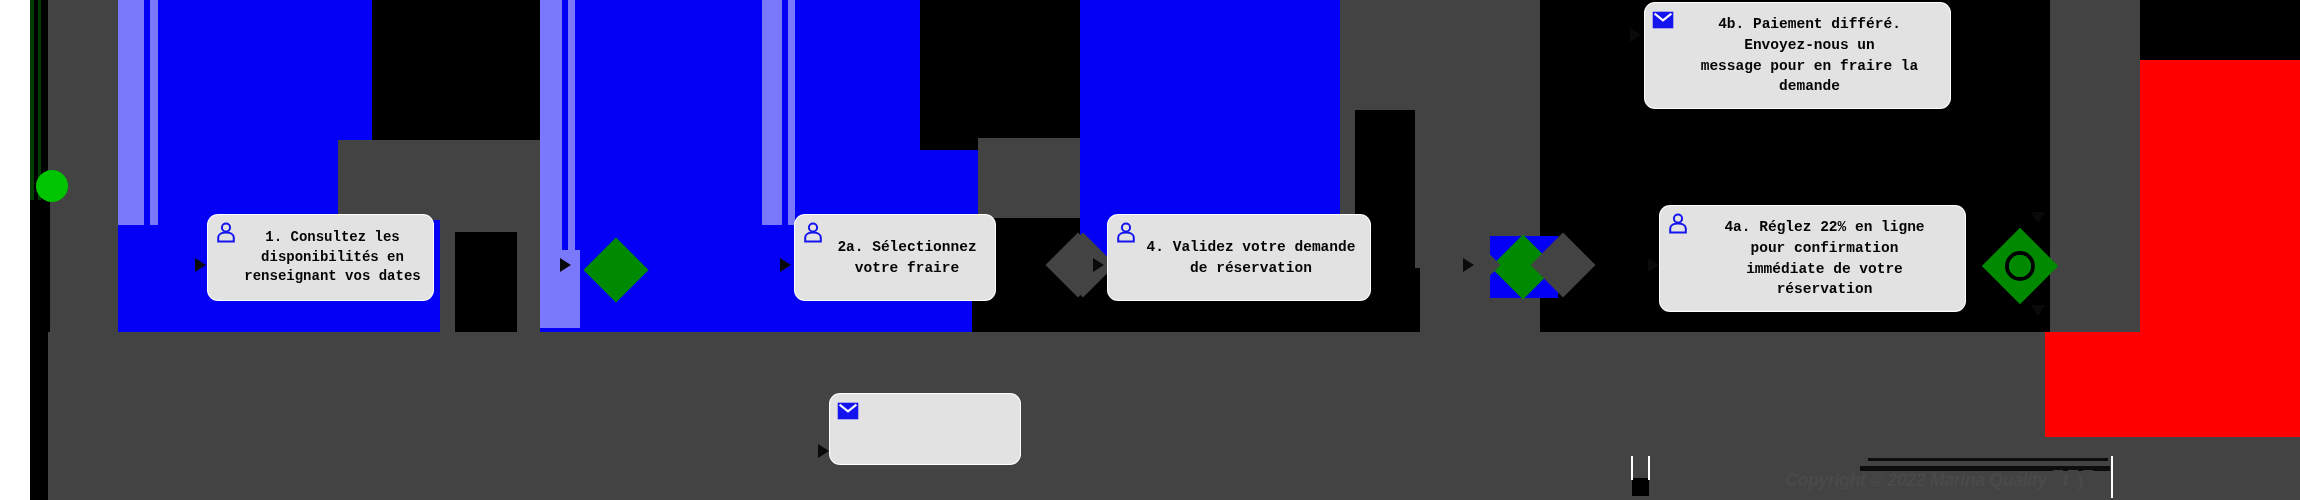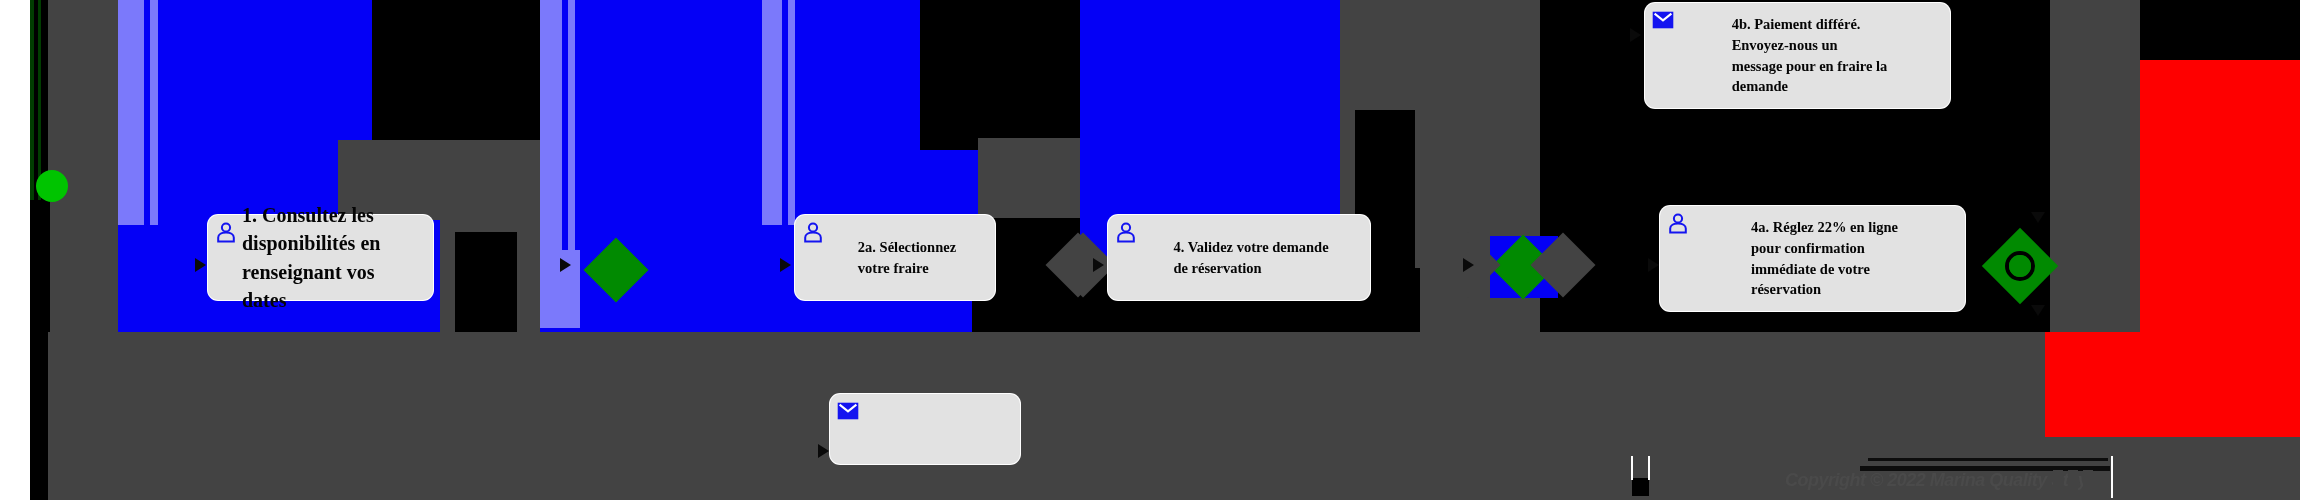--- a/index.html
+++ b/index.html
@@ -17,22 +17,22 @@
   .bg-red{position:absolute;background:#fe0000;}
 
   
   .task{
     position:absolute;background:#e2e2e2;border-radius:10px;
     box-shadow:0 0 0 1px #ffffff;
     display:flex;align-items:center;justify-content:center;
     box-sizing:border-box;
   }
   .task-label{
-    color:#050505;font-weight:bold;text-align:left;line-height:1.42;
-    font-family:Liberation Serif, serif;
+    color:#050505;font-weight:bold;text-align:center;line-height:1.42;
+    font-family:Liberation Mono, monospace;
     padding:0 10px 0 34px;white-space:pre-line;
   }
   .task .icon{
     position:absolute;left:7px;top:6px;width:22px;height:22px;
   }
   .icon svg{display:block;}
 
   
   .start-ev{
     position:absolute;width:32px;height:32px;border-radius:50%;
@@ -166,21 +166,21 @@
   <div class="ah ah-d" style="left:2031px;top:212px;"></div>
   <div class="ah ah-d" style="left:2031px;top:305px;"></div>
 
   <div class="task" style="left:208px;top:215px;width:225px;height:85px;">
     <span class="icon">
       <svg viewBox="0 0 22 22" width="22" height="22" aria-hidden="true">
         <circle cx="11" cy="6.5" r="4.1" fill="none" stroke="#1414f0" stroke-width="2"></circle>
         <path d="M3.2 20.6 V16.6 C3.2 13.4 6.6 11.6 11 11.6 C15.4 11.6 18.8 13.4 18.8 16.6 V20.6 Z" fill="none" stroke="#1414f0" stroke-width="2"></path>
       </svg>
     </span>
-    <span class="task-label" style="font-size:20px;">1. Consultez les
+    <span class="task-label" style="font-size:14px;">1. Consultez les
 disponibilités en
 renseignant vos dates</span>
   </div>
 
   <div class="task" style="left:795px;top:215px;width:200px;height:85px;">
     <span class="icon">
       <svg viewBox="0 0 22 22" width="22" height="22" aria-hidden="true">
         <circle cx="11" cy="6.5" r="4.1" fill="none" stroke="#1414f0" stroke-width="2"></circle>
         <path d="M3.2 20.6 V16.6 C3.2 13.4 6.6 11.6 11 11.6 C15.4 11.6 18.8 13.4 18.8 16.6 V20.6 Z" fill="none" stroke="#1414f0" stroke-width="2"></path>
       </svg>

